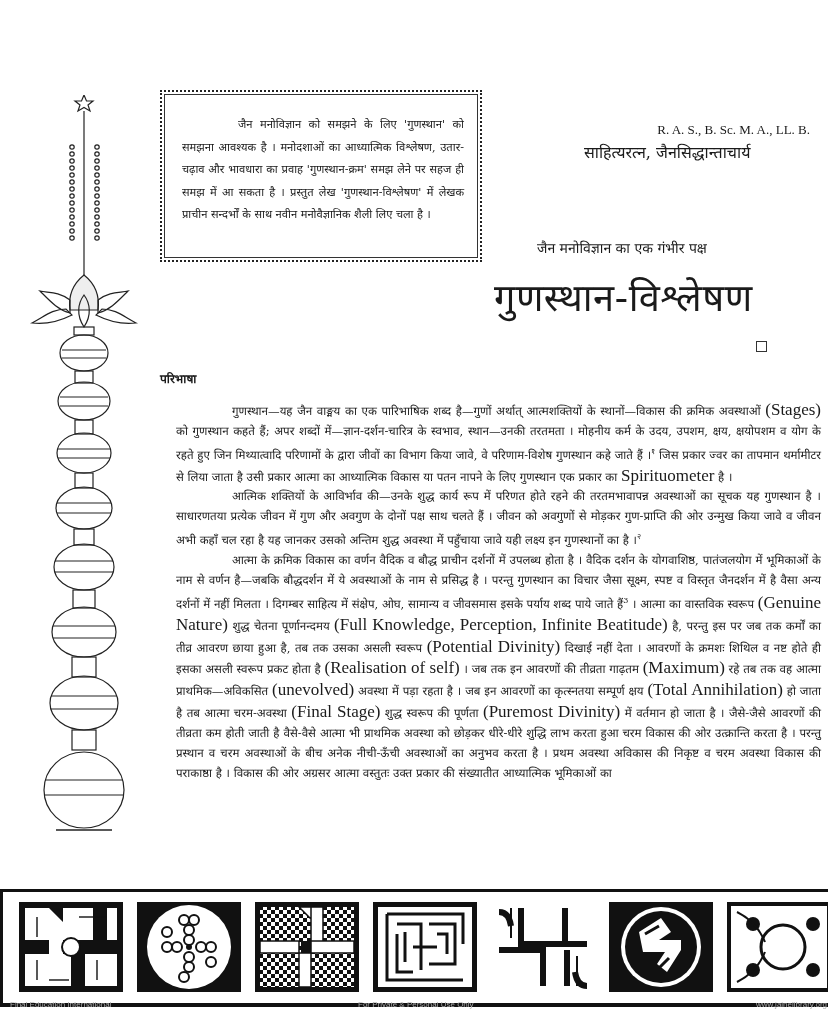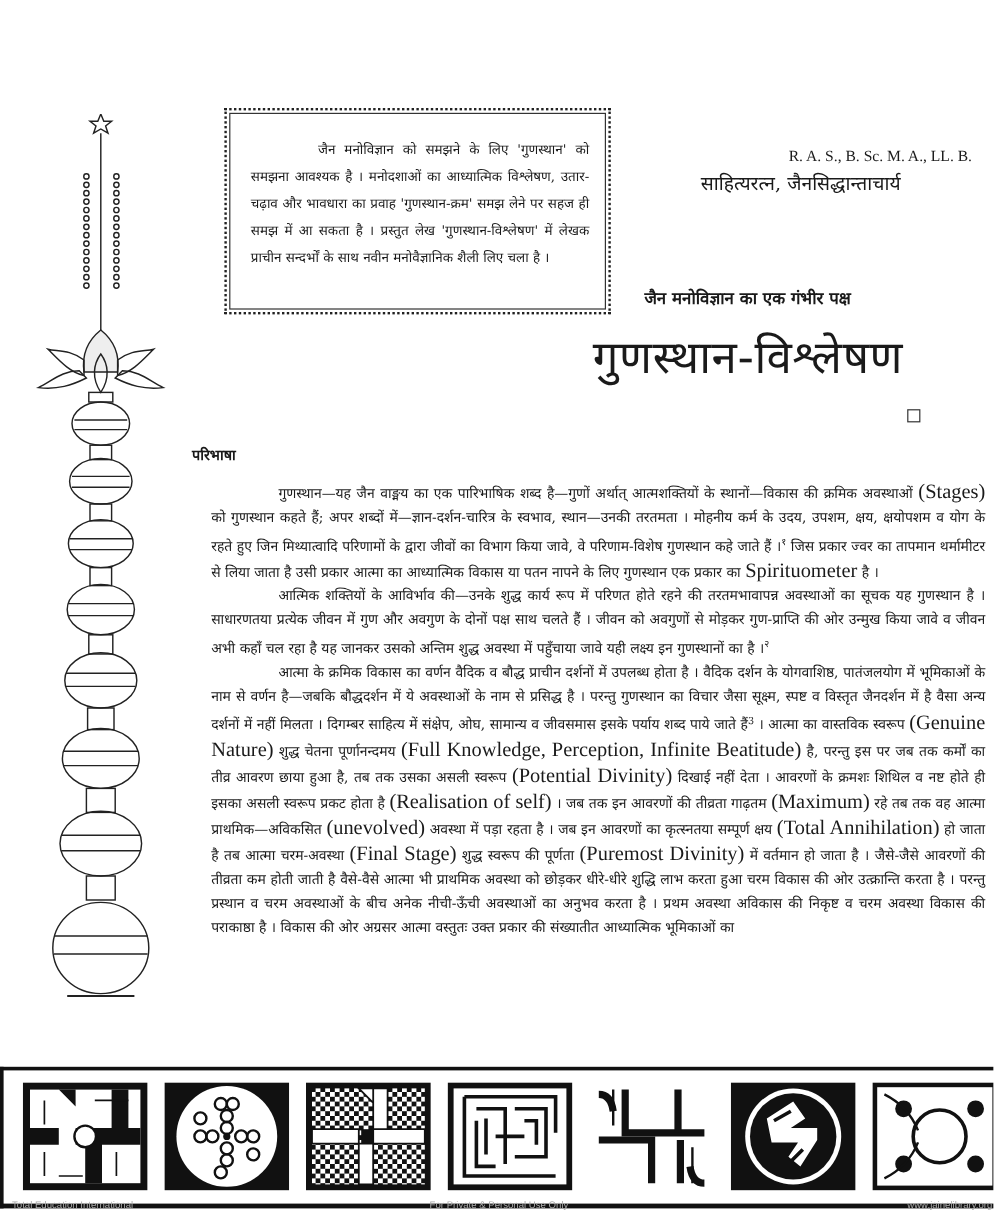--- a/index.html
+++ b/index.html
@@ -5,37 +5,37 @@
   * { box-sizing: border-box; margin: 0; padding: 0; }
   html, body { width: 828px; height: 1022px; background: #ffffff; overflow: hidden; }
   body { position: relative; font-family: "DejaVu Serif", serif; color: #1a1a1a; }
 
   
   .ornament-col { position: absolute; left: 0; top: 95px; width: 150px; height: 780px; }
   .ornament-col svg { width: 150px; height: 780px; }
 
   
   .intro-box {
-    position: absolute; left: 187px; top: 90px; width: 322px; height: 172px;
+    position: absolute; left: 160px; top: 90px; width: 322px; height: 172px;
     border: 2px dotted #222; padding: 22px 16px 10px 20px;
     outline: 1px solid #333; outline-offset: -5px;
   }
   .intro-box p {
     font-size: 11.2px; line-height: 22.5px; text-align: justify; text-indent: 56px;
   }
 
   
   .author { position: absolute; left: 540px; top: 118px; width: 270px; }
   .author .name-row { display: flex; align-items: center; gap: 8px; font-weight: bold; font-size: 13.5px; }
   .checkbox { display: inline-block; width: 11px; height: 11px; border: 1.3px solid #333; flex: 0 0 auto; }
   .author .quals { font-family: "Liberation Serif", serif; font-size: 13px; margin-left: 33px; margin-top: 4px; text-align: right; }
   .author .titles { font-size: 16px; margin-left: 44px; margin-top: 3px; }
 
   
-  .subtitle { position: absolute; left: 537px; top: 238px; font-size: 14px; font-weight: bold; }
+  .subtitle { position: absolute; left: 537px; top: 238px; font-size: 14px; font-weight: normal; }
   .title { position: absolute; left: 494px; top: 270px; font-family: "DejaVu Sans", sans-serif; font-size: 38px; letter-spacing: 0.5px; font-weight: normal; }
   .end-box { position: absolute; left: 756px; top: 341px; }
 
   
   .section-heading { position: absolute; left: 160px; top: 370px; font-size: 12px; font-weight: bold; }
   .body-text { position: absolute; left: 176px; top: 400px; width: 645px; }
   .body-text p { font-size: 11.6px; line-height: 19.9px; text-align: justify; text-indent: 56px; }
   .body-text .en { font-family: Liberation Serif, serif; font-size: 17px; }
   sup { font-size: 8px; }
 
@@ -270,15 +270,15 @@
           <circle cx="86" cy="68" r="7"></circle>
         </g>
       <g fill="none" stroke="#111" stroke-width="2">
           <path d="M10,10 q20,10 28,30"></path>
           <path d="M10,80 q20,-10 28,-30"></path>
         </g>
       </svg>
   </div>
 </div>
 
-<span class="watermark wm-left">Total Education International</span>
+<span class="watermark wm-left">Final Education International</span>
 <span class="watermark wm-center">For Private &amp; Personal Use Only</span>
 <span class="watermark wm-right">www.jainelibrary.org</span>
 
 </body></html>

